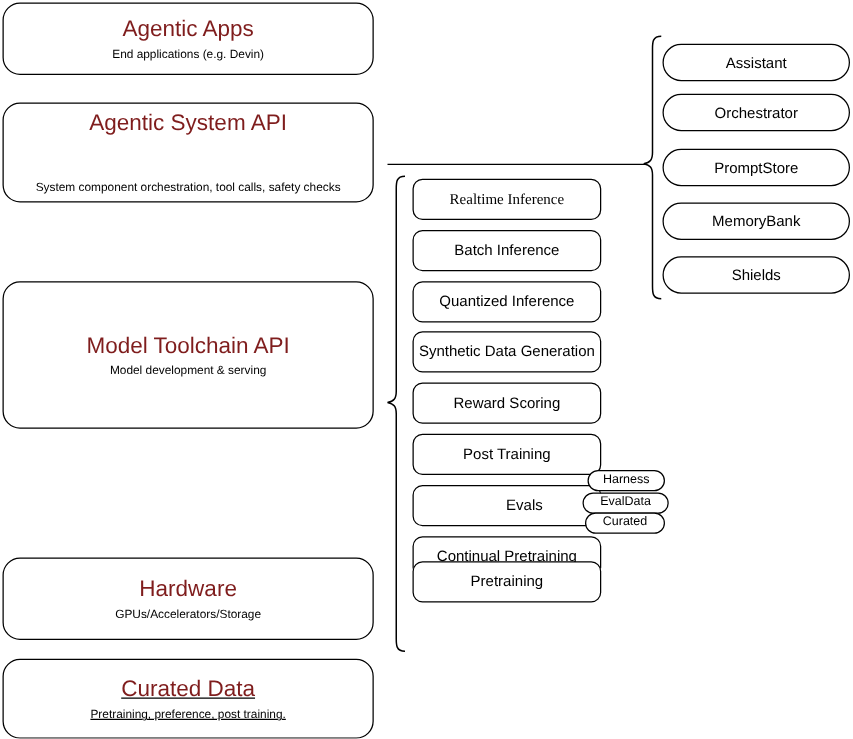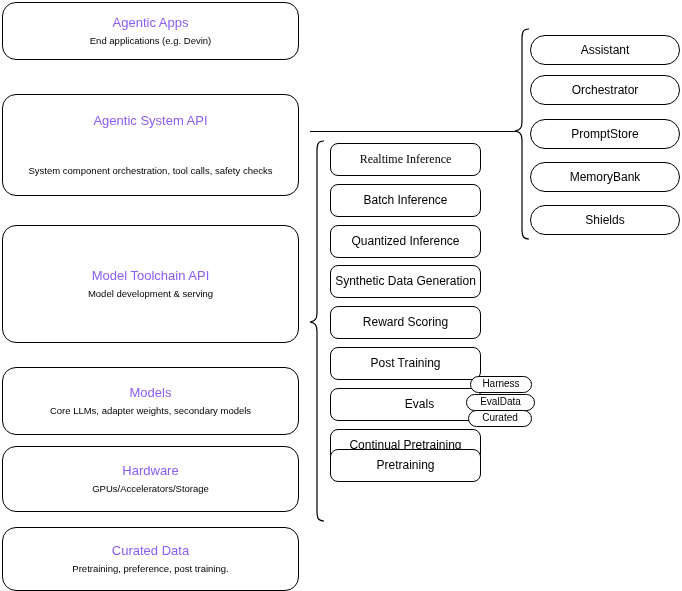--- a/index.html
+++ b/index.html
@@ -30,22 +30,22 @@
     text-align: center;
     line-height: 1.25;
   }
   
   .layer {
     left: 2px;
     width: 297px;
     border-radius: 14px;
   }
   .layer .title {
-    font-size: 13px;
-    color: #8b5cf6;
+    font-size: 18px;
+    color: #7f1d1d;
   }
   .layer .sub {
     font-size: 9.5px;
     color: #000;
     margin-top: 4px;
   }
   
   .cap {
     left: 330px;
     width: 151px;
@@ -82,41 +82,37 @@
 </head>
 <body>
 
 <div id="canvas">
 
   <div class="node layer" style="top:2px;height:58px;">
     <div class="title">Agentic Apps</div>
     <div class="sub">End applications (e.g. Devin)</div>
   </div>
 
-  <div class="node layer" style="top:94px;height:102px;gap:32px;">
+  <div class="node layer" style="top:82px;height:80px;gap:32px;">
     <div class="title">Agentic System API</div>
     <div class="sub">System component orchestration, tool calls, safety checks</div>
   </div>
 
   <div class="node layer" style="top:225px;height:118px;">
     <div class="title">Model Toolchain API</div>
     <div class="sub">Model development &amp; serving</div>
   </div>
 
-  <div class="node layer" style="top:367px;height:68px;">
-    <div class="title">Models</div>
-    <div class="sub">Core LLMs, adapter weights, secondary models</div>
-  </div>
 
   <div class="node layer" style="top:446px;height:66px;">
     <div class="title">Hardware</div>
     <div class="sub">GPUs/Accelerators/Storage</div>
   </div>
 
-  <div class="node layer" style="top:527px;height:64px;">
+  <div class="node layer" style="top:527px;height:64px;text-decoration:underline;">
     <div class="title">Curated Data</div>
     <div class="sub">Pretraining, preference, post training.</div>
   </div>
 
   <div class="hline" style="left:310px;top:131px;width:206px;"></div>
 
   <div class="brace" style="left:304px;top:140px;">
     <svg width="22" height="382" viewBox="0 0 22 382">
       <path d="M20 1 C13 1 13 6 13 11 L13 173 C13 179 11 181 6 182 C11 183 13 185 13 191 L13 371 C13 376 13 381 20 381" fill="none" stroke="#000000" stroke-width="1.2"></path>
     </svg>

